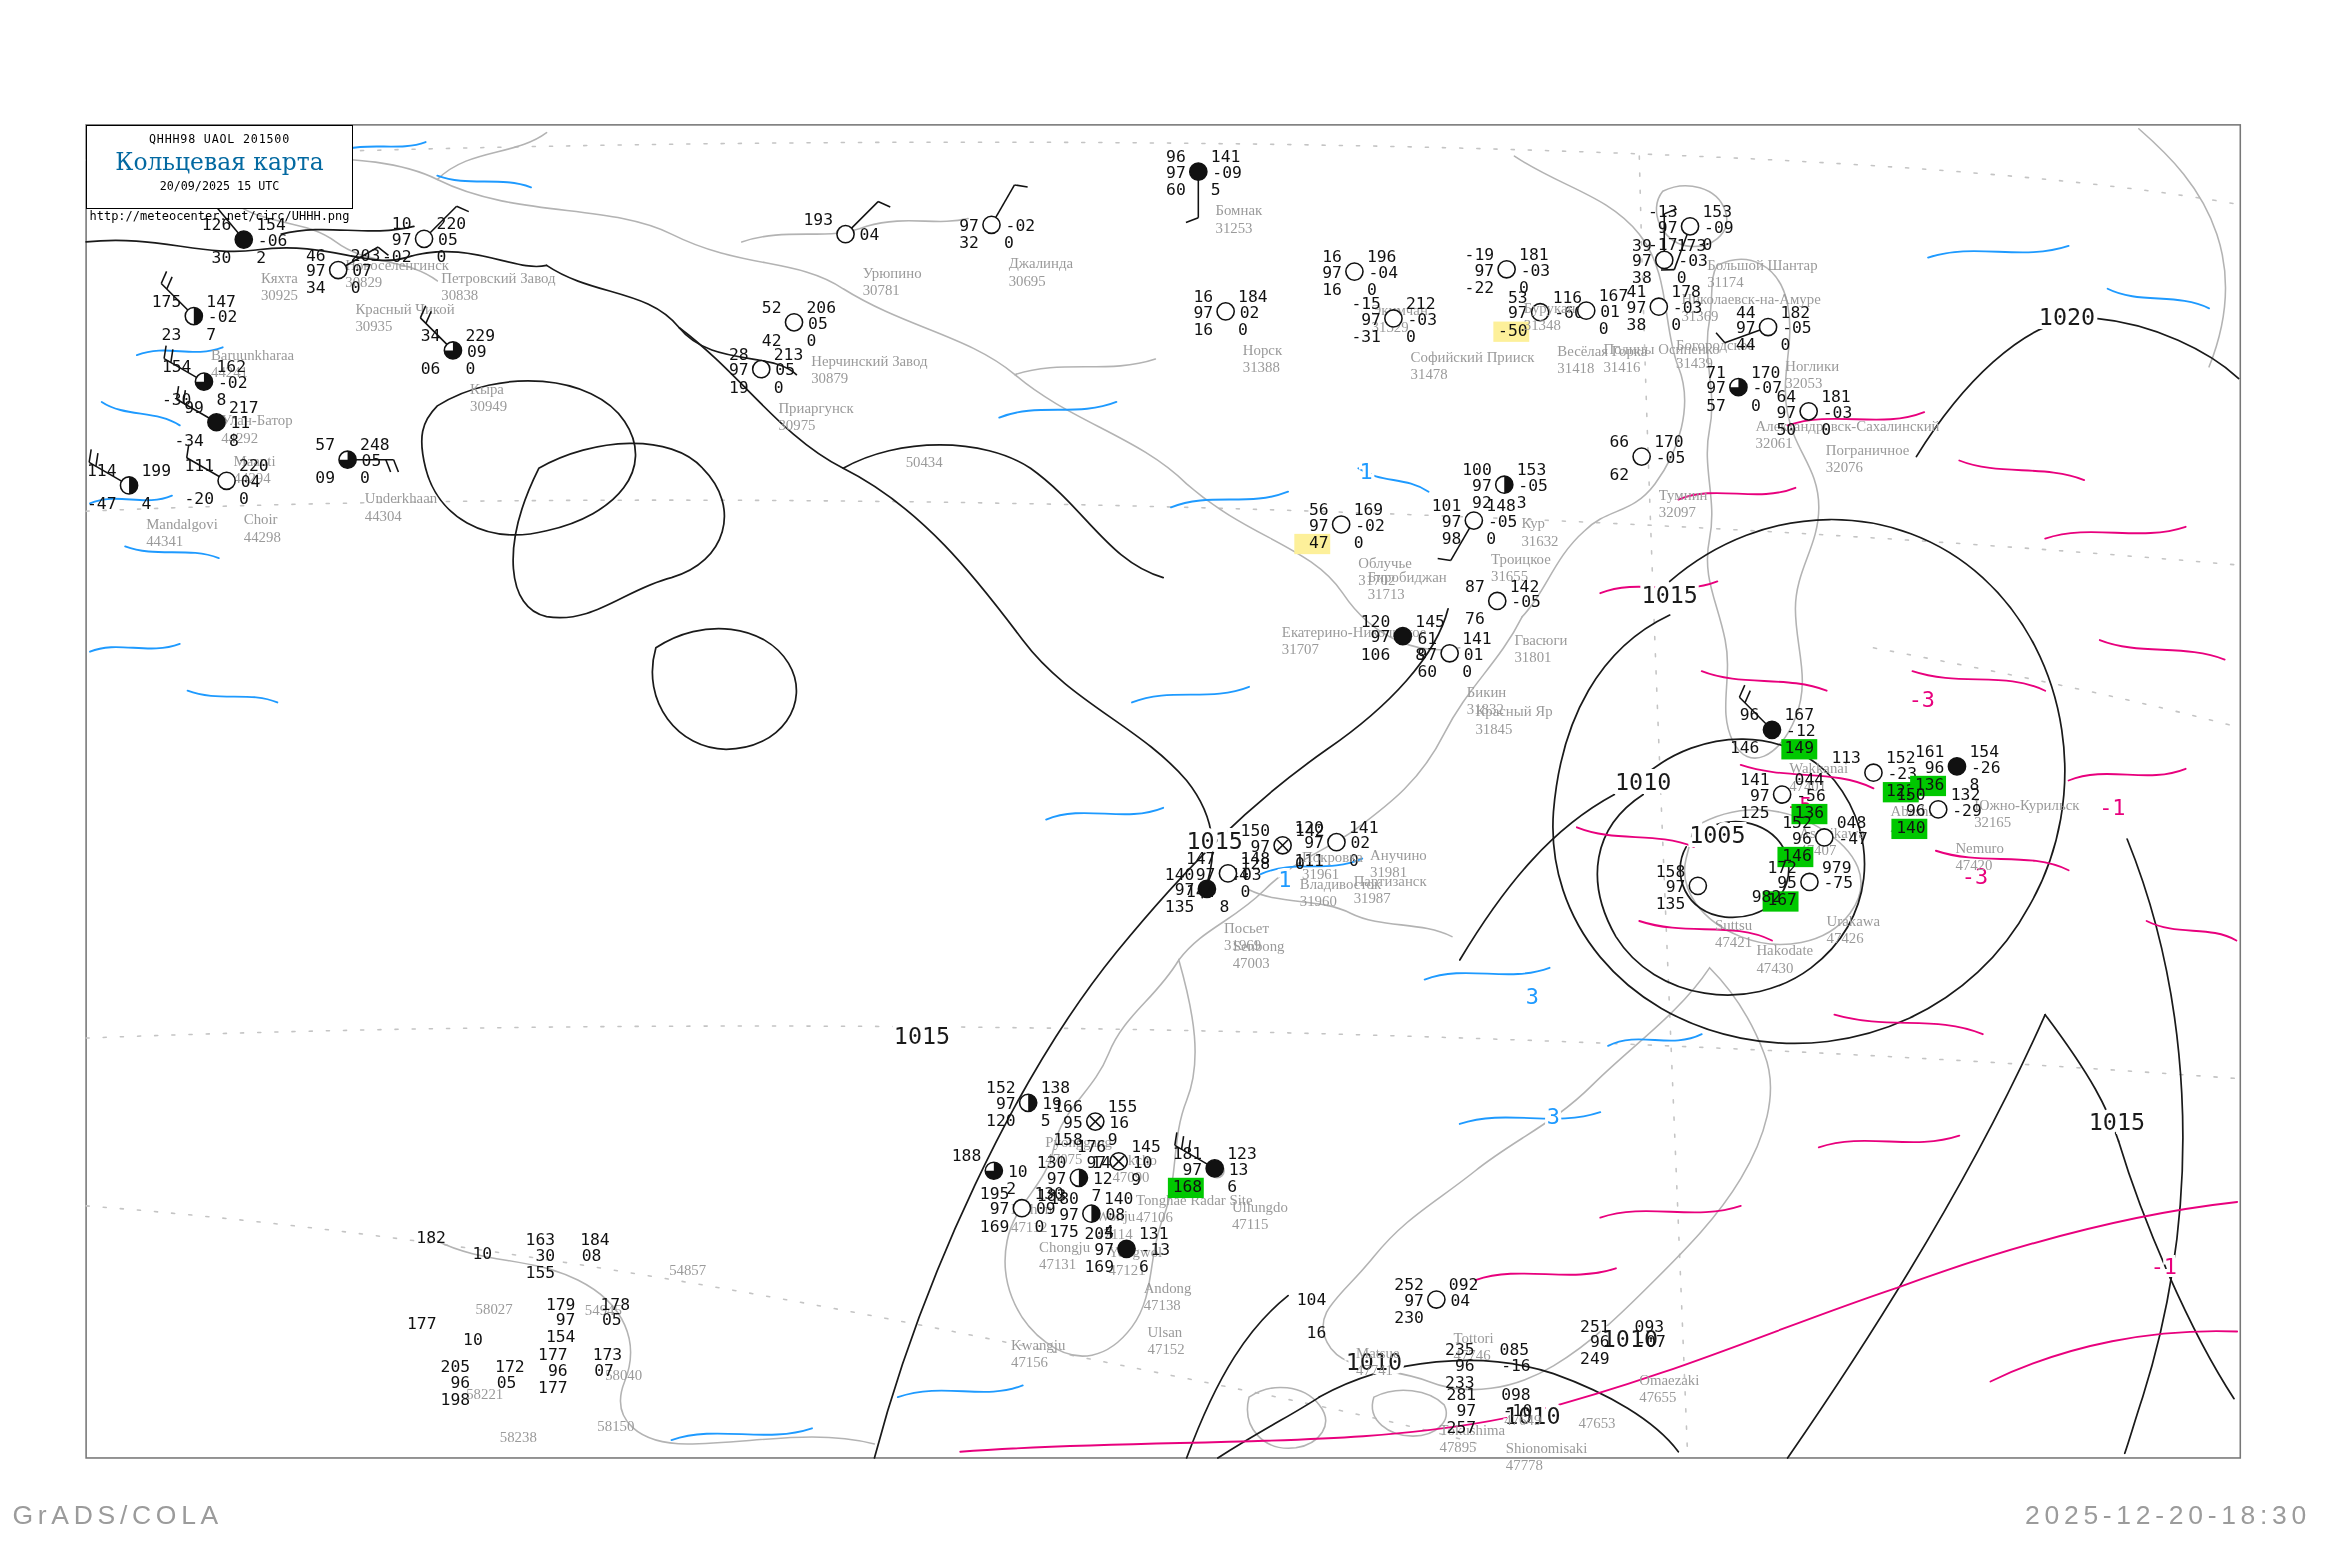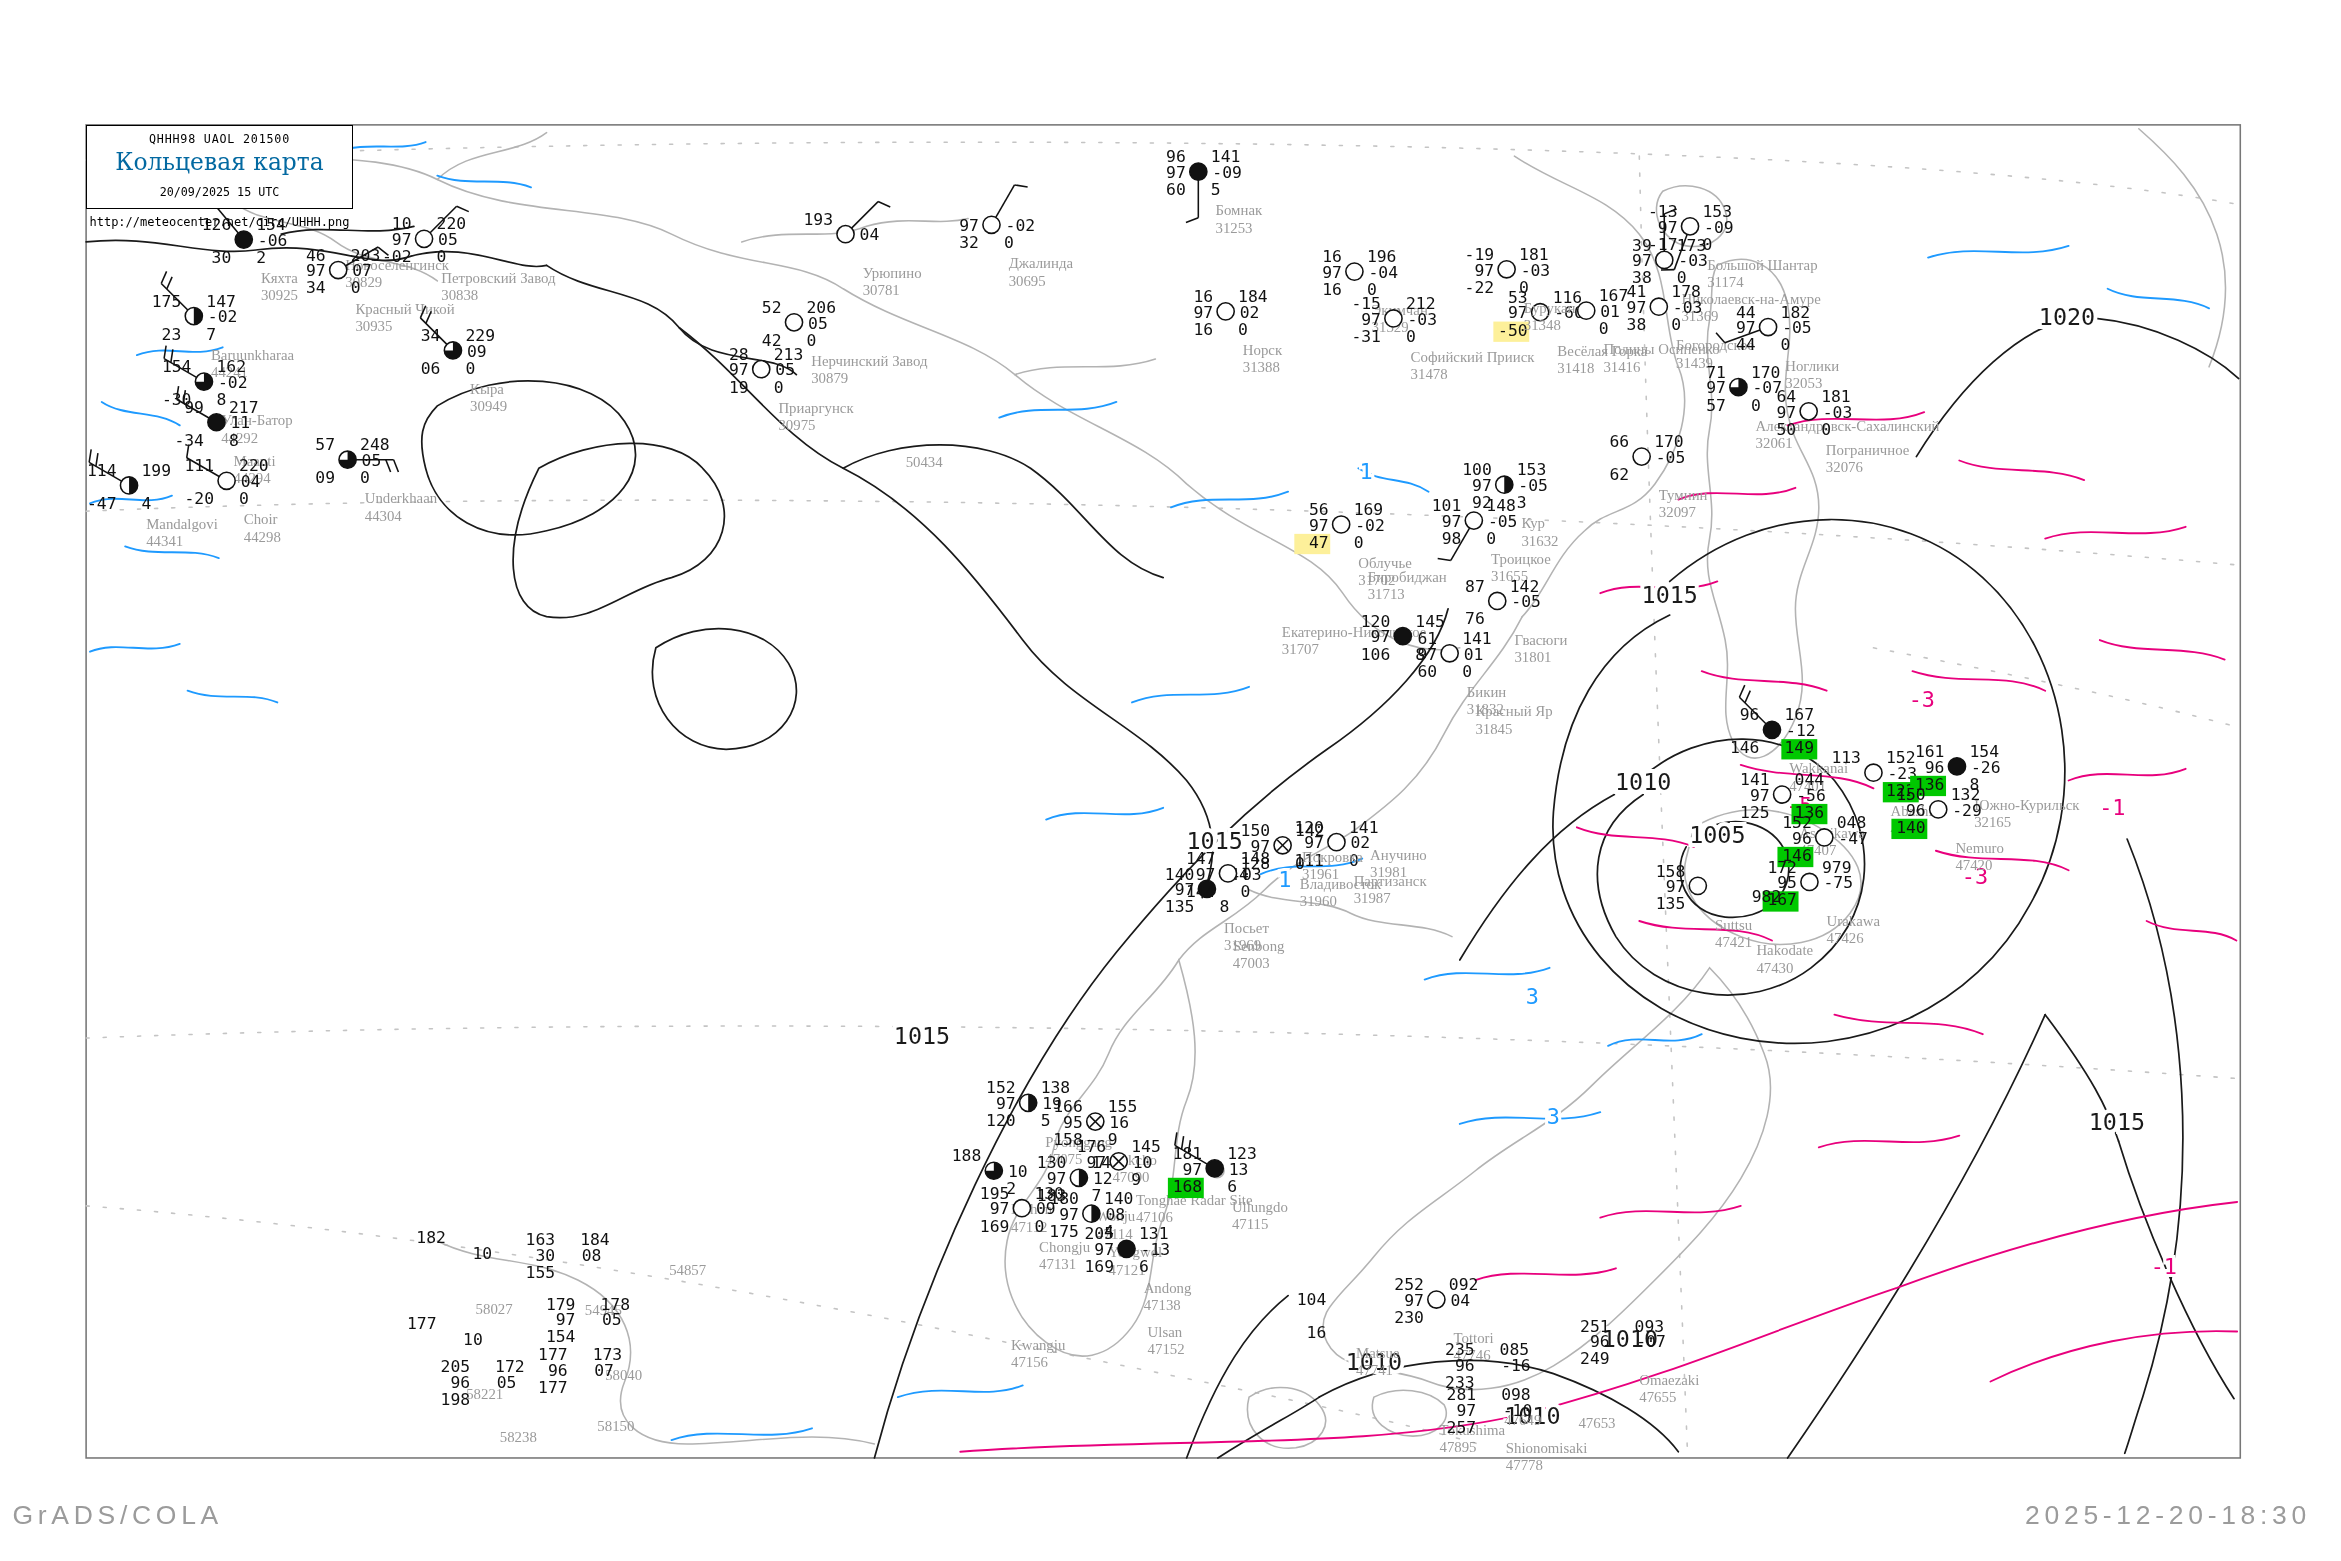--- a/index.html
+++ b/index.html
@@ -3,21 +3,21 @@
 <meta charset="utf-8">
 <style>
   html,body{margin:0;padding:0;background:#fff;}
   #page{position:relative;width:2342px;height:1561px;background:#ffffff;overflow:hidden;
         font-family:"DejaVu Sans Mono", monospace;}
   #mapsvg{position:absolute;left:0;top:0;}
   #titlebox{position:absolute;left:86px;top:125px;width:267px;height:84px;background:#fff;
             border:1.6px solid #000;box-sizing:border-box;text-align:center;z-index:5;}
   #titlebox .t1{font-size:11.7px;letter-spacing:0.8px;margin-top:6.2px;color:#000;}
   #titlebox .t2{font-family:"DejaVu Serif", serif;font-size:23.4px;color:#0369a1;margin-top:1.6px;}
-  #titlebox .t3{font-size:11.7px;color:#000;margin-top:9px;}
+  #titlebox .t3{font-size:11.7px;color:#000;margin-top:3px;}
   #titlebox .t4{font-size:12px;color:#000;margin-top:16px;white-space:nowrap;}
   .footer{position:absolute;top:1500px;font-family:Liberation Sans, sans-serif;color:#9b9b9b;
           font-size:26.5px;letter-spacing:4.7px;z-index:5;}
   #footer-left{left:12.5px;}
   #footer-right{right:31px;}
   svg text{user-select:none;}
 </style>
 </head>
 <body>
 

